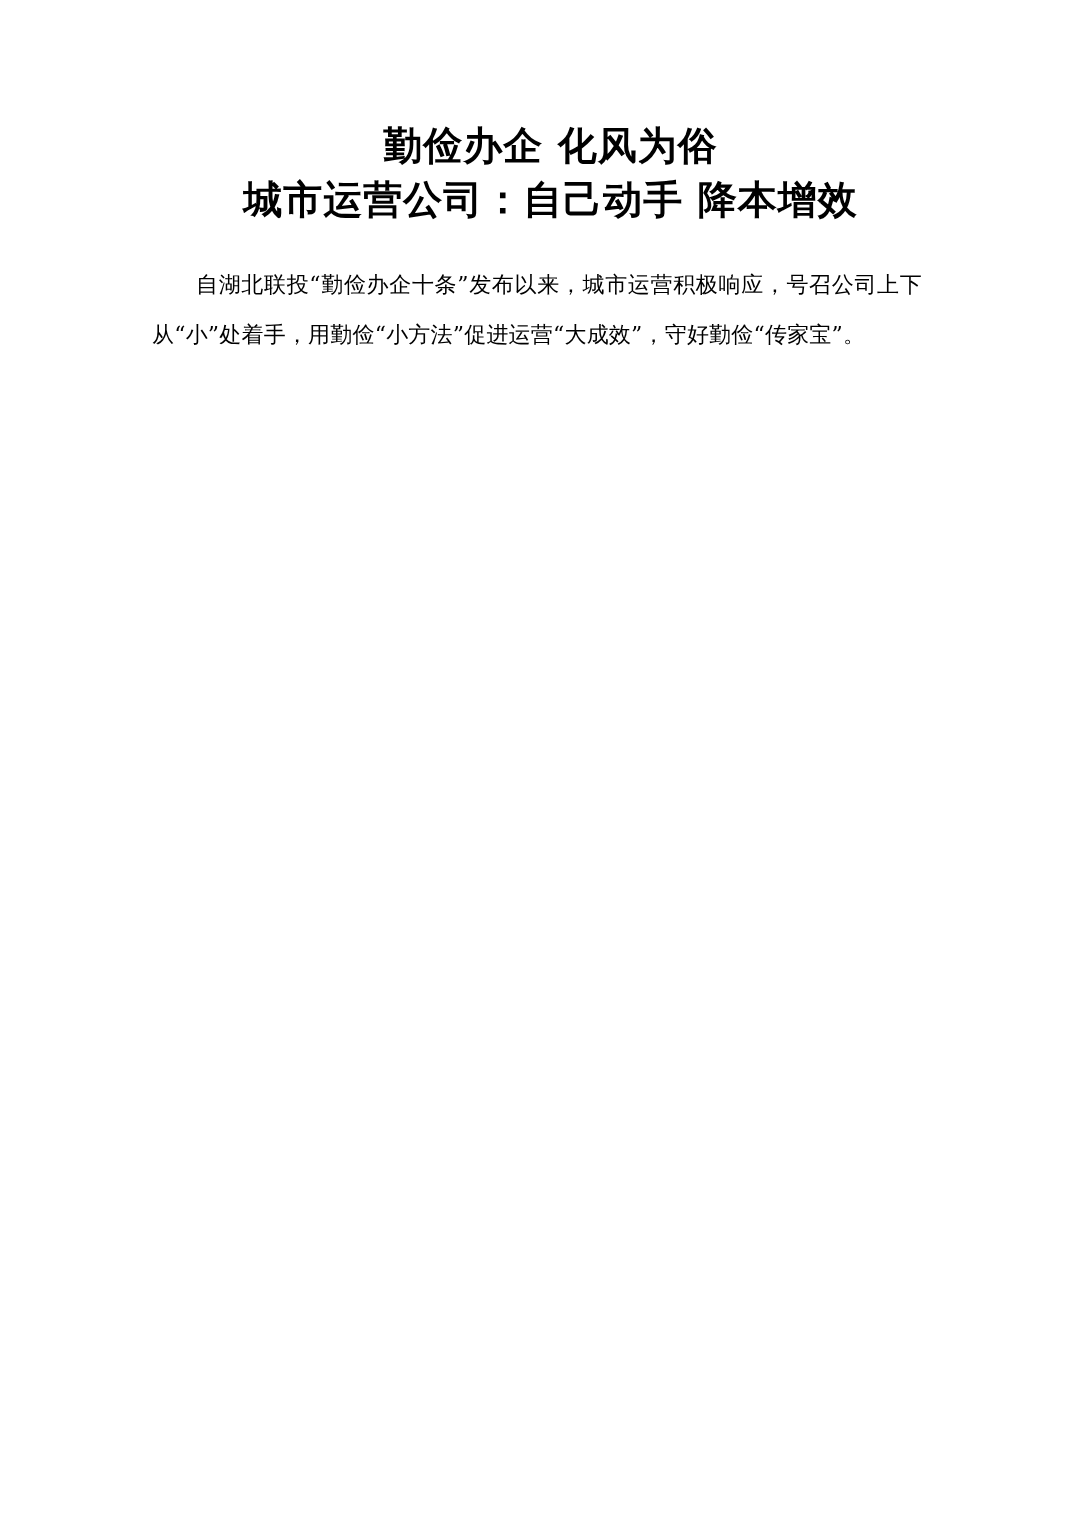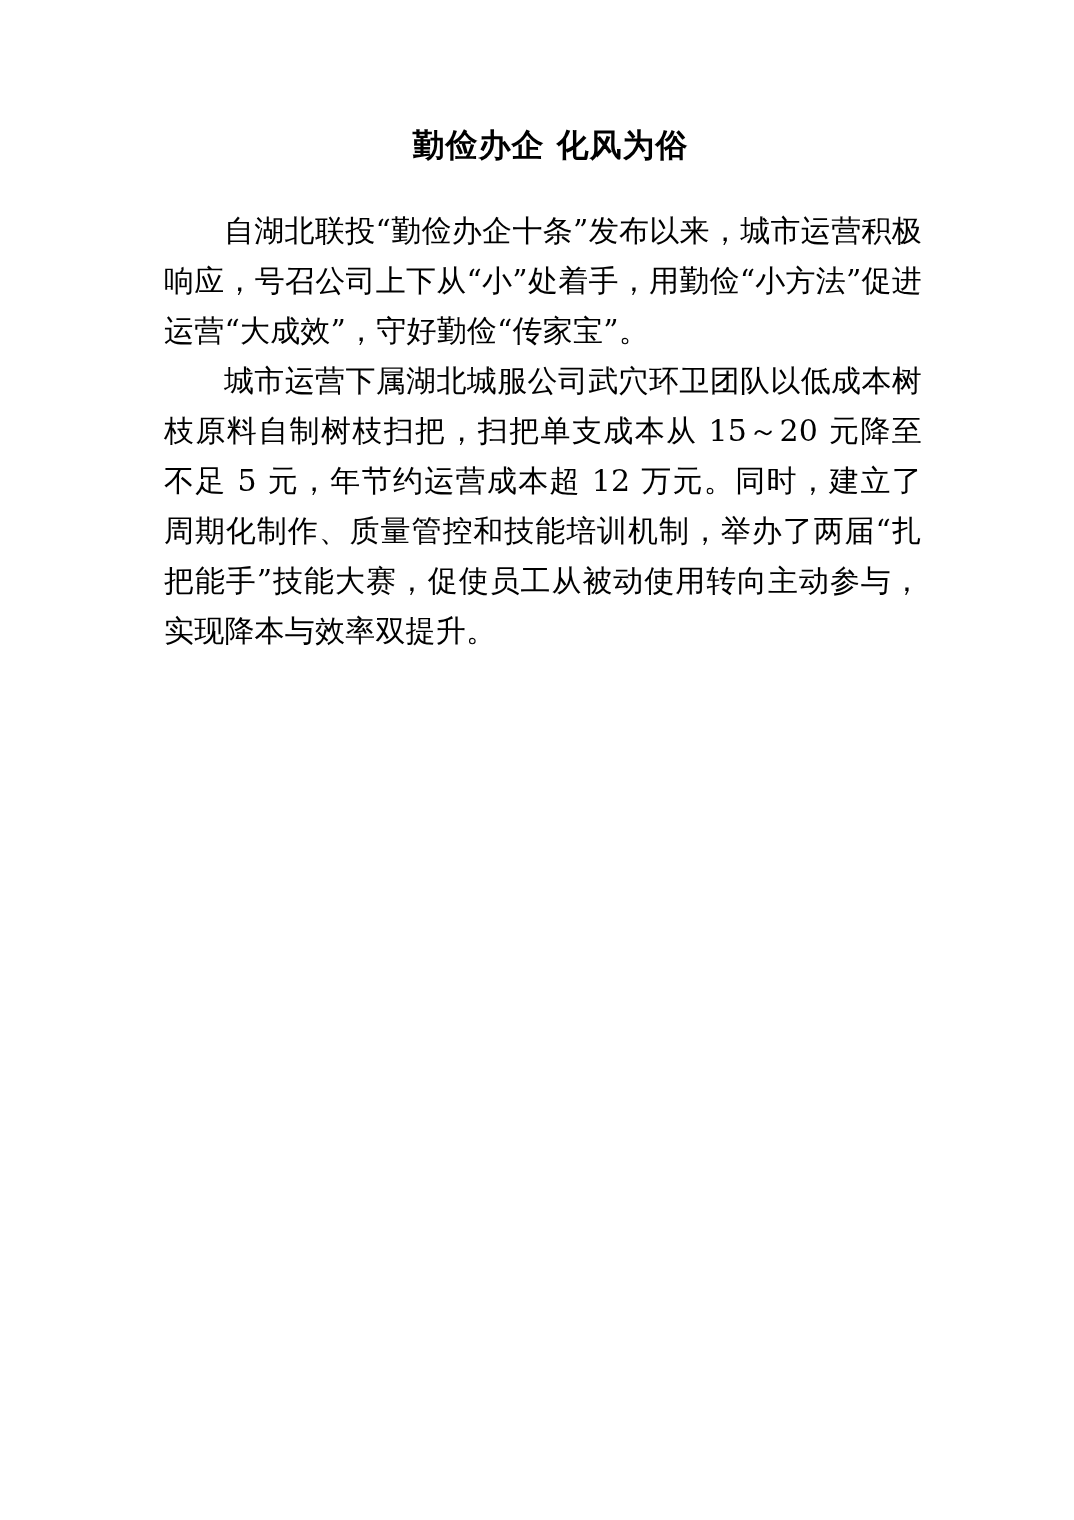--- a/index.html
+++ b/index.html
@@ -22,49 +22,49 @@
     padding: 0;
     position: relative;
   }
   .title-block {
     text-align: center;
     margin-top: 118px;
   }
   .title-line {
     font-family: "DejaVu Serif", "Liberation Serif", serif;
     font-weight: bold;
-    font-size: 32px;
+    font-size: 39px;
     line-height: 54px;
     letter-spacing: 1px;
     color: #000;
     margin-left: 27px;
   }
   .body-block {
     margin: 0 auto;
     width: 770px;
     margin-top: 34px;
   }
   p.para {
-    margin: 0 0 0 12px;
-    font-size: 30px;
+    margin: 0 0 0 0;
+    font-size: 22px;
     line-height: 50px;
     text-align: justify;
     text-justify: inter-ideograph;
     text-indent: 2em;
     letter-spacing: 0.2px;
     font-family: "DejaVu Serif", "Liberation Serif", serif;
   }
 </style>
 </head>
 <body>
 
 <div class="page">
 
   <div class="title-block">
     <div class="title-line">勤俭办企 化风为俗</div>
+    <div class="title-line">城市运营公司：自己动手 降本增效</div>
   </div>
 
   <div class="body-block">
     <p class="para">自湖北联投“勤俭办企十条”发布以来，城市运营积极响应，号召公司上下从“小”处着手，用勤俭“小方法”促进运营“大成效”，守好勤俭“传家宝”。</p>
-    <p class="para">城市运营下属湖北城服公司武穴环卫团队以低成本树枝原料自制树枝扫把，扫把单支成本从 15～20 元降至不足 5 元，年节约运营成本超 12 万元。同时，建立了周期化制作、质量管控和技能培训机制，举办了两届“扎把能手”技能大赛，促使员工从被动使用转向主动参与，实现降本与效率双提升。</p>
   </div>
 
 </div>
 
 </body></html>

